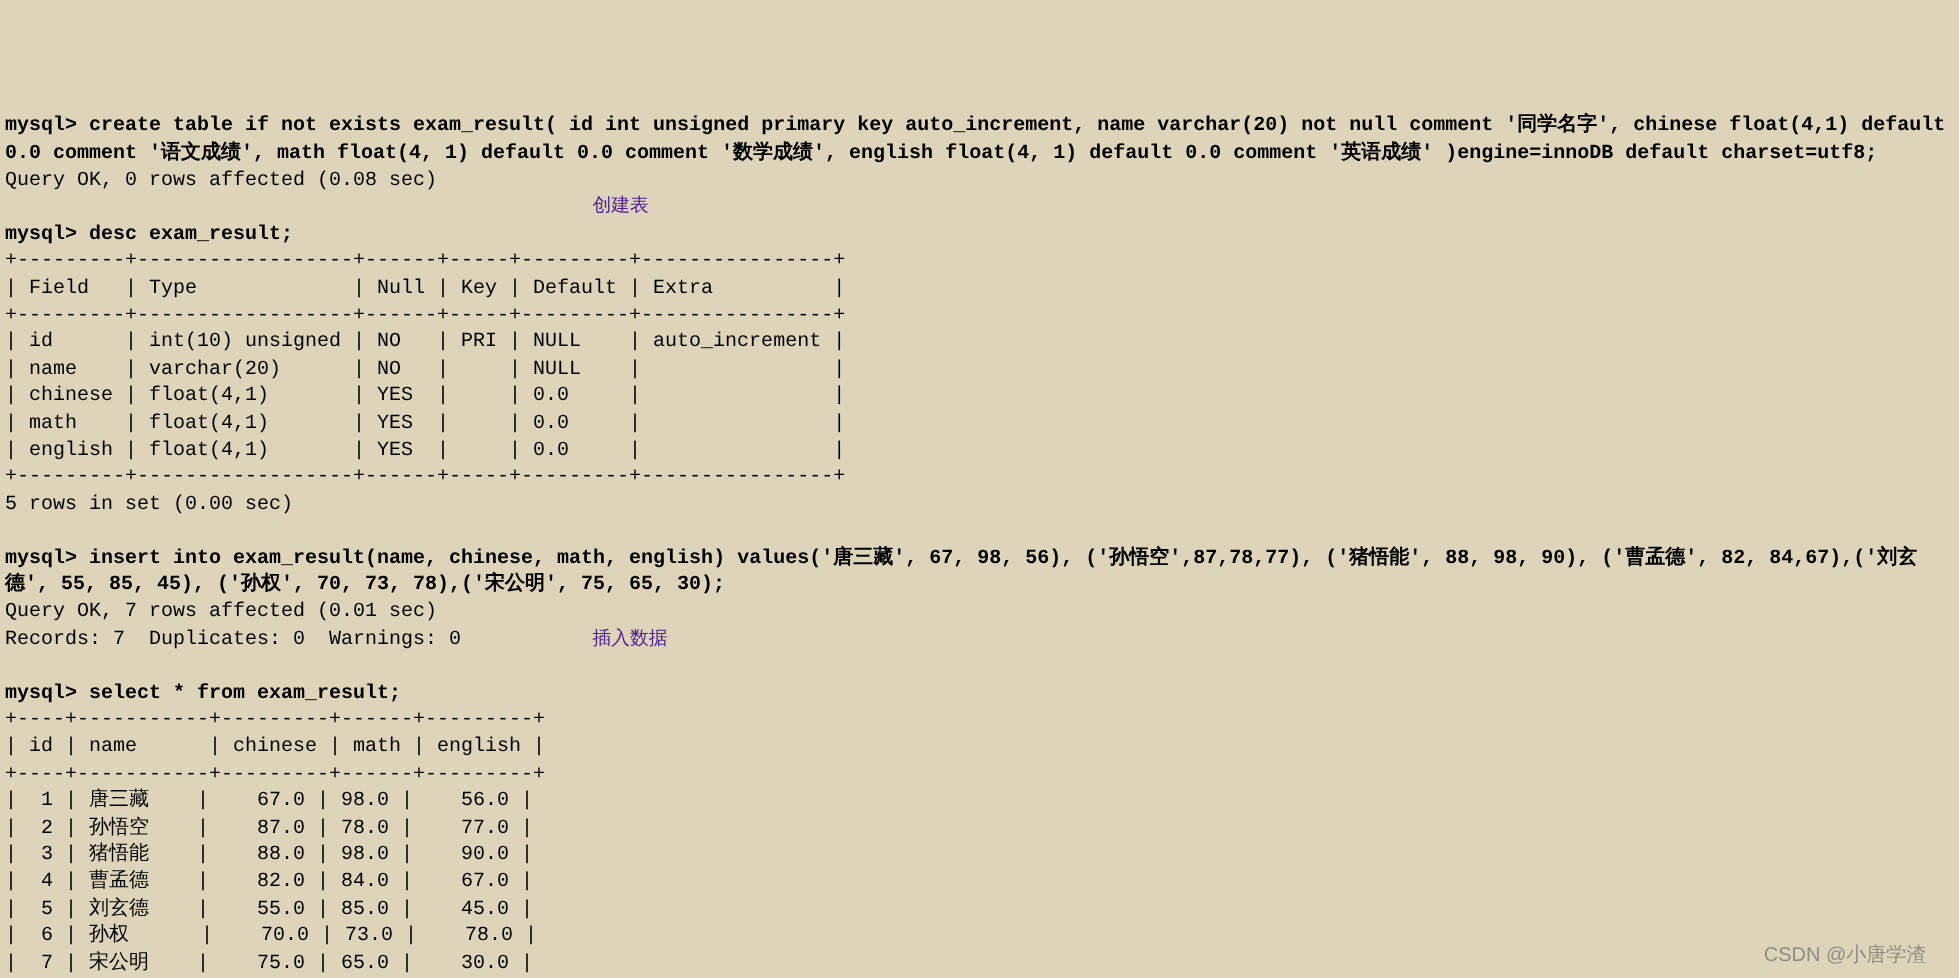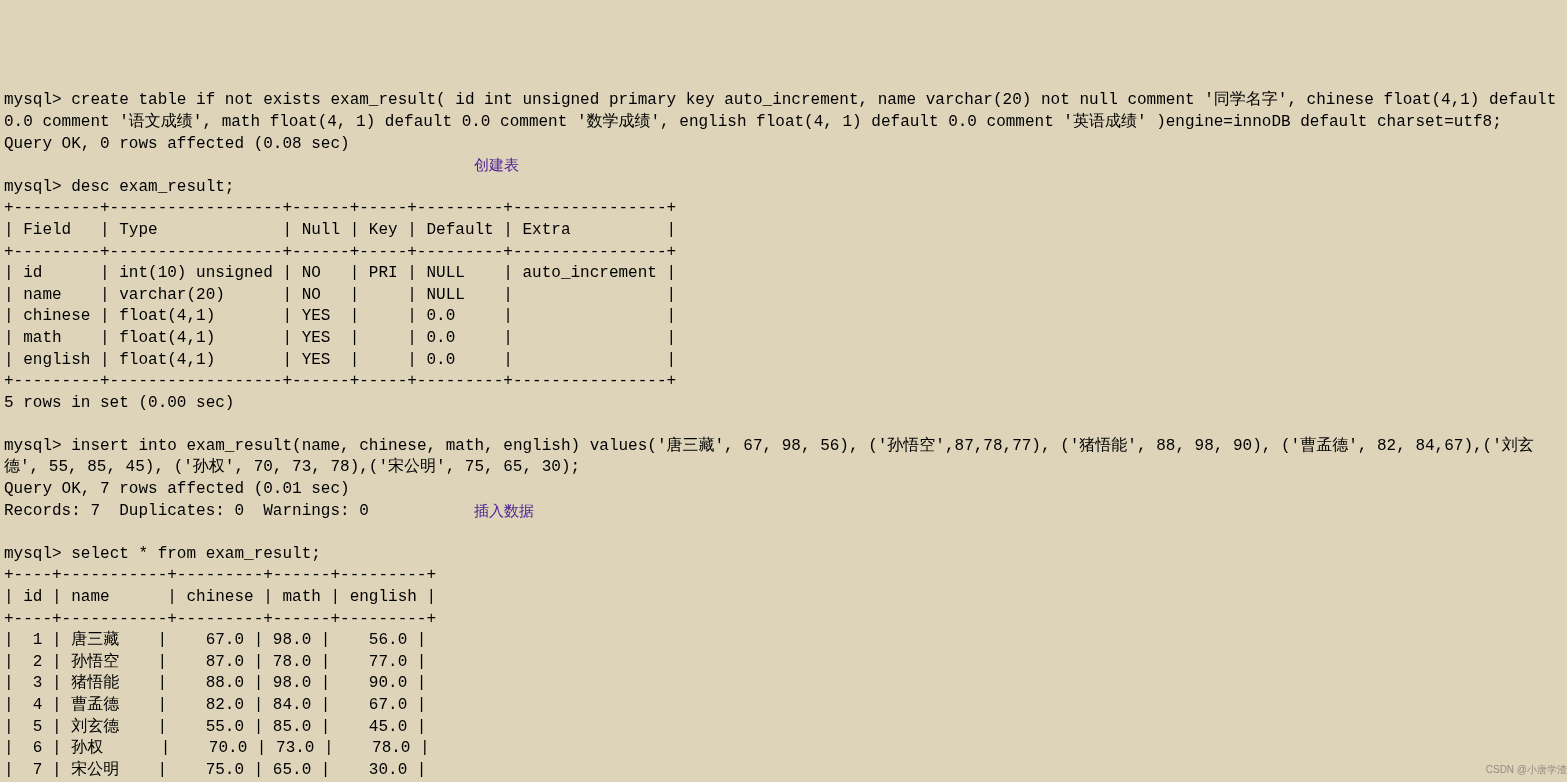--- a/index.html
+++ b/index.html
@@ -7,35 +7,35 @@
       padding: 4px;
       background-color: #ddd4ba;
       font-family: "Courier New", Consolas, monospace;
       font-size: 16px;
       line-height: 1.35;
       color: #000000;
       white-space: pre;
       overflow-x: hidden;
     }
     .bold {
-      font-weight: normal;
+      font-weight: bold;
     }
     .annotation {
       color: #4c1d95;
       font-family: "SimSun", "Microsoft YaHei", sans-serif;
       font-size: 15px;
       position: absolute;
     }
     .watermark {
       position: fixed;
       bottom: 6px;
-      right: 0;
+      right: 26px;
       color: rgba(80,80,80,0.55);
       font-family: "Microsoft YaHei", sans-serif;
-      font-size: 10px;
+      font-size: 16px;
       text-align: center;
     }
     .term-line {
       display: block;
       white-space: pre-wrap;
       word-break: break-all;
     }
     .relpos {
       position: relative;
     }

